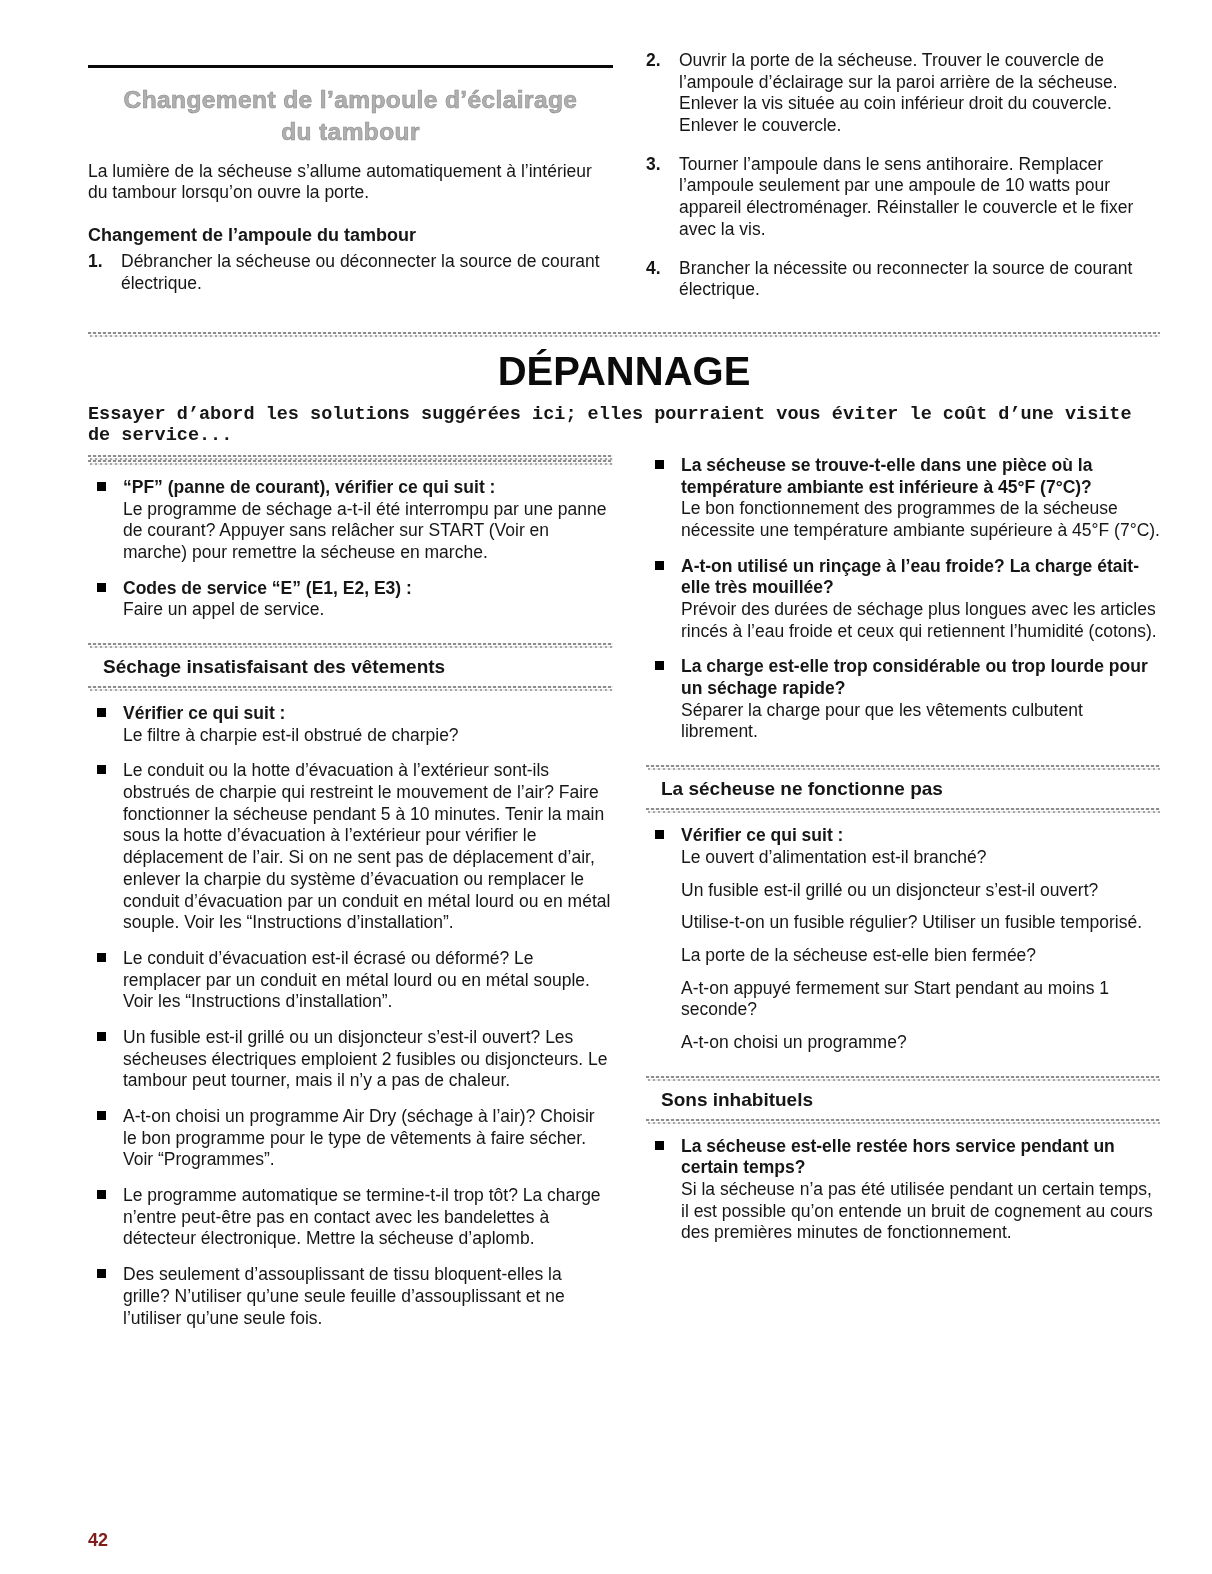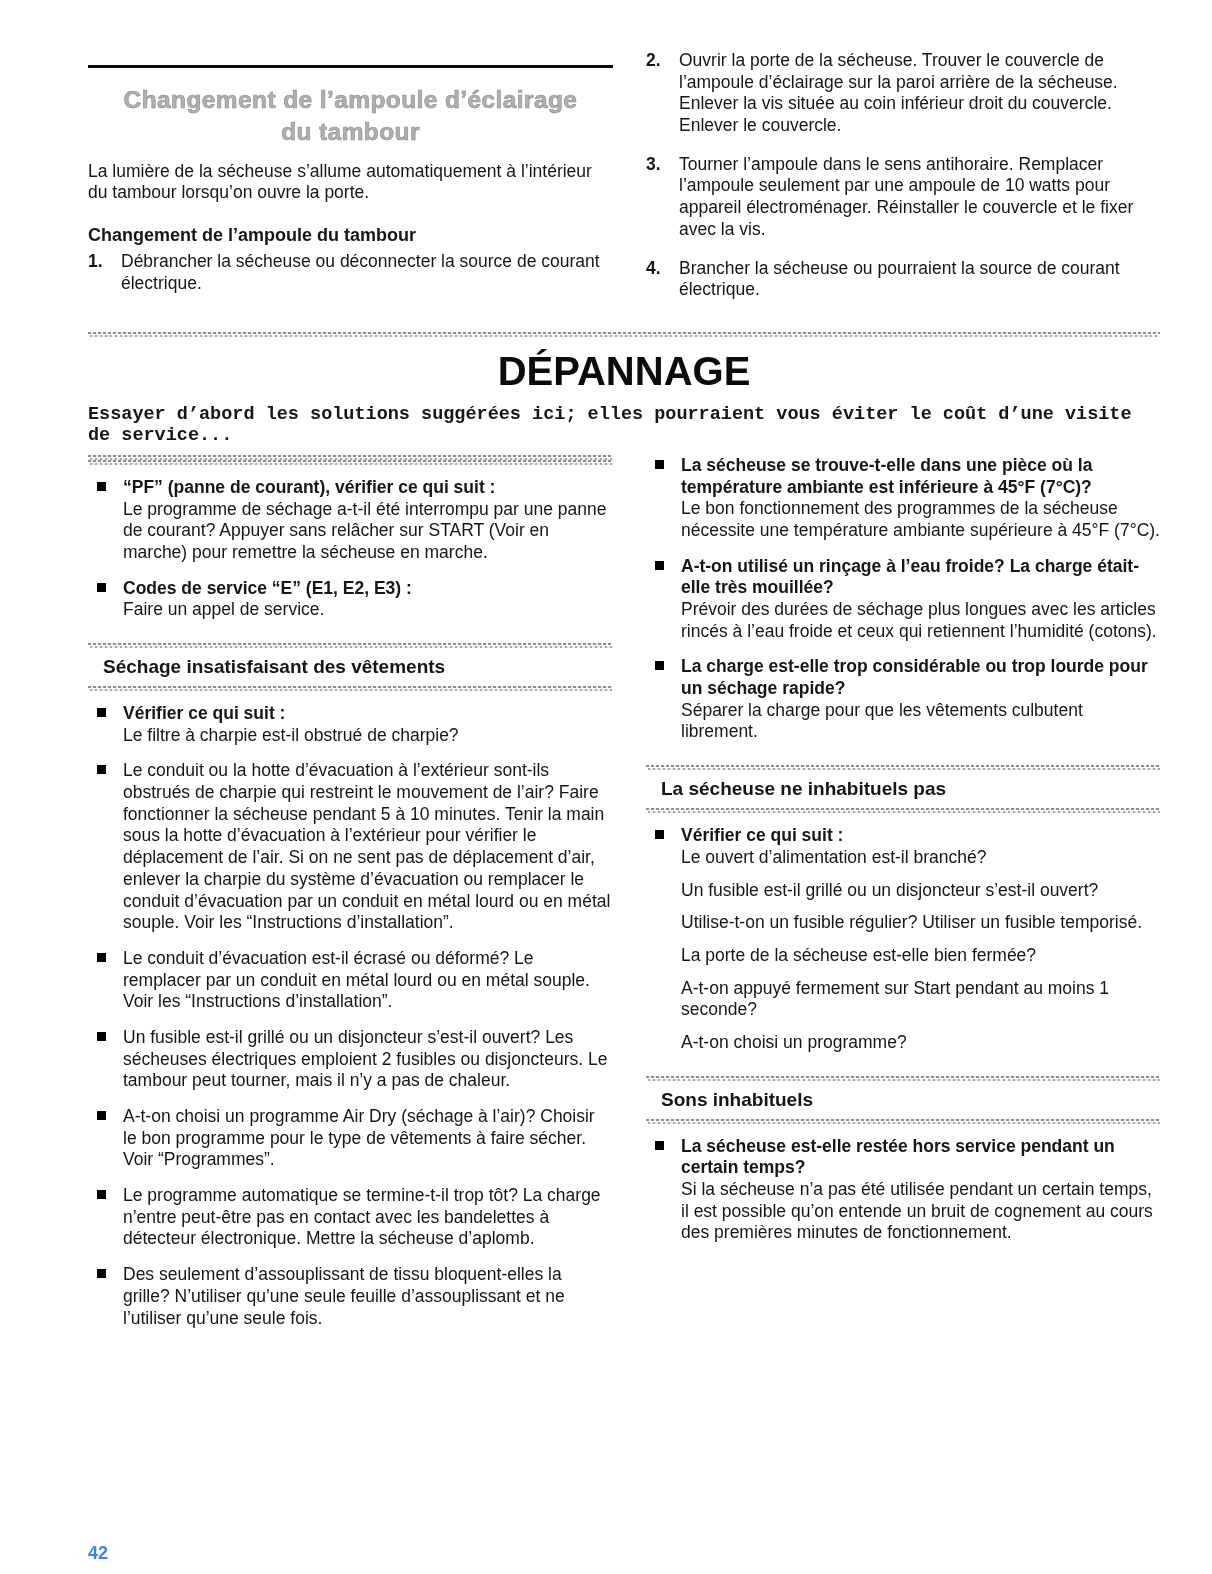--- a/index.html
+++ b/index.html
@@ -52,22 +52,22 @@
   .sech-t{font-weight:700;font-size:19px;padding:8px 0 8px 15px;}
   .bullet{display:flex;margin-bottom:14px;}
   .sq{width:9px;height:9px;background:#000;flex:none;margin:5px 0 0 9px;}
   .bt{margin-left:17px;flex:1;font-size:17.5px;line-height:1.24;}
   .bt .b{font-weight:700;}
   .bt p{margin:0 0 11px;}
   .bt p:last-child{margin-bottom:0;}
   .gap{height:8px;}
 
   .pagenum{
-    position:absolute;left:88px;bottom:10px;
-    font-weight:700;font-size:18px;color:#3b82f6;
+    position:absolute;left:88px;bottom:23px;
+    font-weight:700;font-size:18px;color:#7f1d1d;
   }
 </style>
 </head>
 <body>
 
 <div class="page">
 
   <div class="grid">
     <div class="col l">
       <div class="rule"></div>
@@ -86,21 +86,21 @@
       <div class="step">
         <span class="num">2.</span>
         <span class="stept">Ouvrir la porte de la sécheuse. Trouver le couvercle de l’ampoule d’éclairage sur la paroi arrière de la sécheuse. Enlever la vis située au coin inférieur droit du couvercle. Enlever le couvercle.</span>
       </div>
       <div class="step">
         <span class="num">3.</span>
         <span class="stept">Tourner l’ampoule dans le sens antihoraire. Remplacer l’ampoule seulement par une ampoule de 10 watts pour appareil électroménager. Réinstaller le couvercle et le fixer avec la vis.</span>
       </div>
       <div class="step">
         <span class="num">4.</span>
-        <span class="stept">Brancher la sécheuse ou pourraient la source de courant électrique.</span>
+        <span class="stept">Brancher la nécessite ou reconnecter la source de courant électrique.</span>
       </div>
     </div>
   </div>
 
   <div class="hatch divider"></div>
 
   <h1 class="bigtitle">DÉPANNAGE</h1>
   <p class="intro">Essayer d’abord les solutions suggérées ici; elles pourraient vous éviter le coût d’une visite de service...</p>
 
   <div class="grid">
@@ -201,21 +201,21 @@
         <div class="bt">
           <div class="b">La charge est-elle trop considérable ou trop lourde pour un séchage rapide?</div>
           <div>Séparer la charge pour que les vêtements culbutent librement.</div>
         </div>
       </div>
 
       <div class="gap"></div>
 
       <div class="sech">
         <div class="hatch"></div>
-        <div class="sech-t">La sécheuse ne inhabituels pas</div>
+        <div class="sech-t">La sécheuse ne fonctionne pas</div>
         <div class="hatch"></div>
       </div>
 
       <div class="bullet">
         <span class="sq"></span>
         <div class="bt">
           <div class="b">Vérifier ce qui suit :</div>
           <p>Le ouvert d’alimentation est-il branché?</p>
           <p>Un fusible est-il grillé ou un disjoncteur s’est-il ouvert?</p>
           <p>Utilise-t-on un fusible régulier? Utiliser un fusible temporisé.</p>

